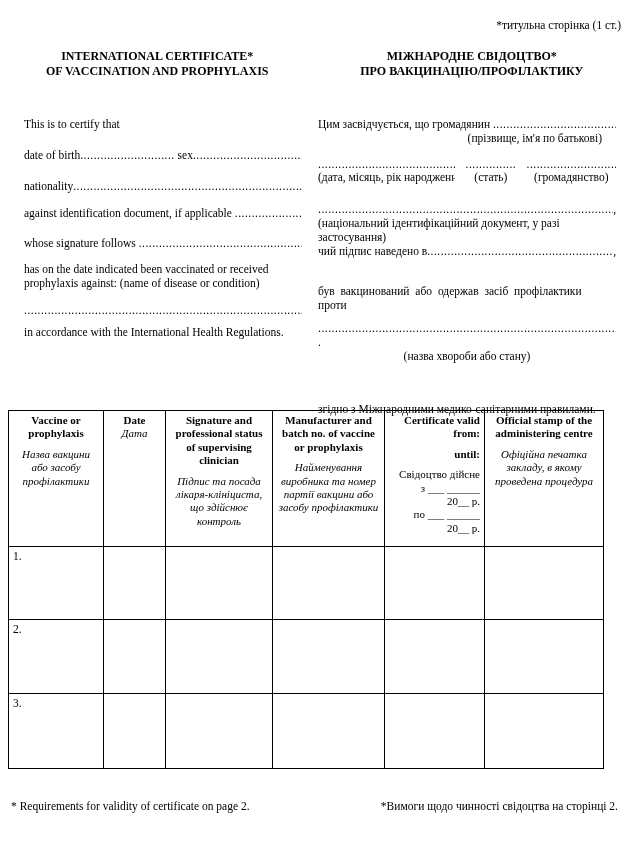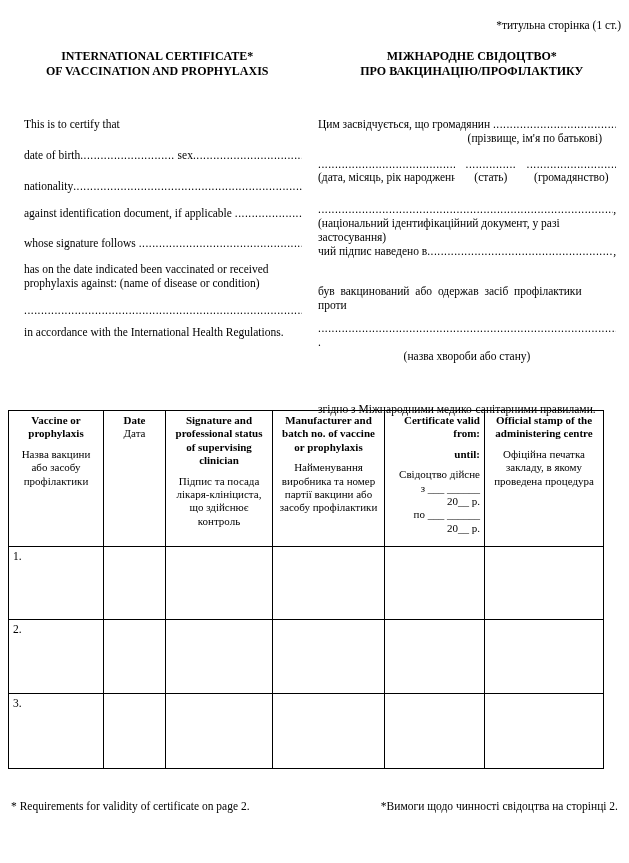--- a/index.html
+++ b/index.html
@@ -58,21 +58,21 @@
     table-layout: fixed;
   }
   table.cert th, table.cert td {
     border: 1.5px solid #000;
     vertical-align: top;
     font-weight: normal;
     padding: 3px 4px;
   }
   table.cert th { text-align: center; font-size: 11px; line-height: 1.22; height: 136px; }
   table.cert th .en { font-weight: bold; }
-  table.cert th .uk { margin-top: 7px; }
+  table.cert th .uk { margin-top: 7px; font-style: italic; }
   table.cert th.leftcol { text-align: right; }
   table.cert th.leftcol .mt { margin-top: 7px; }
   table.cert td { font-size: 11.5px; }
   tr.row1 td { height: 73px; }
   tr.row2 td { height: 74px; }
   tr.row3 td { height: 75px; }
 
   .footer { display: flex; justify-content: space-between; margin-top: 31px; padding: 0 11px 0 11px; }
 </style>
 </head>

